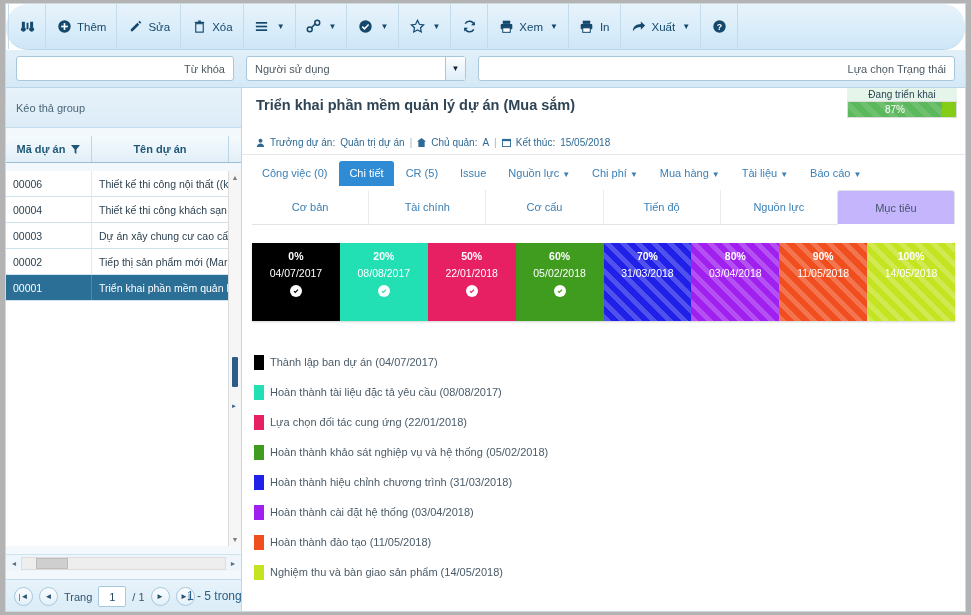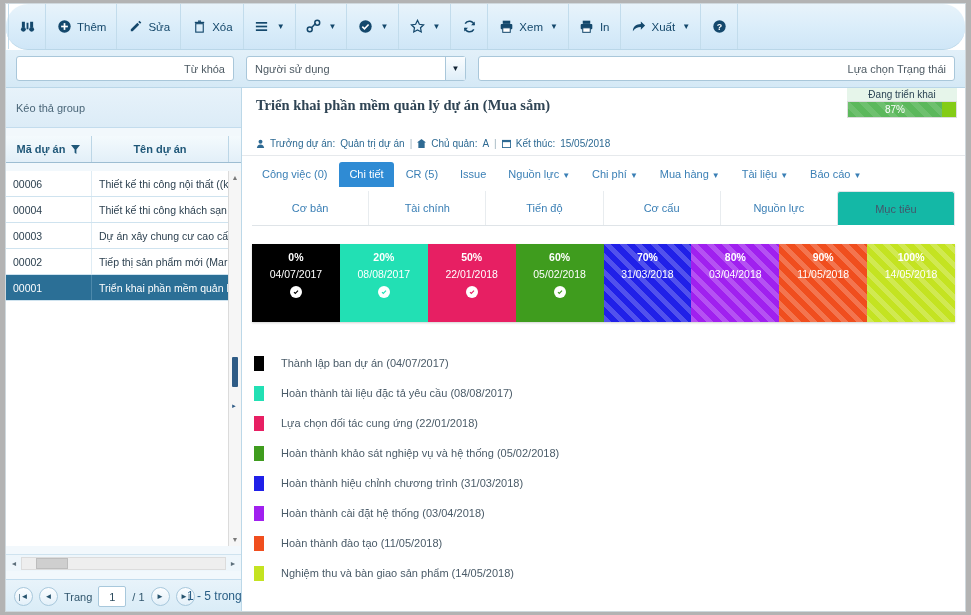--- a/index.html
+++ b/index.html
@@ -184,21 +184,21 @@
     font-size: 12px; color: #2a5f86; white-space: nowrap; margin-left: 36px;
   }
 
   
   .right { flex: 1; background: #fff; position: relative; overflow: hidden; }
   .proj-head {
     padding: 9px 14px 6px 14px;
     border-bottom: 1px solid #e6e9ec;
     position: relative;
   }
-  .proj-title { font-size: 14.5px; font-weight: bold; color: #2f4454; font-family: Liberation Serif, serif; }
+  .proj-title { font-size: 14.5px; font-weight: bold; color: #2f4454; }
   .proj-meta {
     margin-top: 24px;
     font-size: 10px; color: #2e6a93;
     display: flex; align-items: center; gap: 5px;
   }
   .proj-meta .sep { color: #9fb3bf; }
   .mini-ico { width: 9px; height: 9px; display: inline-block; vertical-align: -1px; }
 
   .status-box { position: absolute; right: 8px; top: -1px; width: 110px; }
   .status-lbl {
@@ -237,21 +237,21 @@
   }
   .tab2 {
     flex: 1; text-align: center;
     padding: 11px 0 10px 0;
     color: #3a7fb5;
     border-left: 1px solid #e8ecef;
     cursor: pointer;
   }
   .tab2:first-child { border-left: none; }
   .tab2.active {
-    background: #14b8a6;
+    background: #c4b5fd;
     border: 1px solid #dfe4e8;
     border-bottom: 1px solid #fff;
     margin-bottom: -1px;
     border-radius: 3px 3px 0 0;
     color: #44566b;
   }
 
   
   .ms-strip {
     display: flex;
@@ -282,21 +282,21 @@
     pointer-events: none;
   }
 
   
   .legend {
     margin: 26px 10px 0 12px;
     position: relative;
   }
   .lg-item {
     display: flex; align-items: center;
-    gap: 17px;
+    gap: 6px;
     height: 30px;
     font-size: 11px; color: #4a5b68;
   }
   .lg-sw { width: 10px; height: 15px; flex: 0 0 auto; }
 </style>
 </head>
 <body>
 
 <div id="app">
 
@@ -553,22 +553,22 @@
           <div class="tab1"><span>Issue</span></div>
           <div class="tab1"><span>Nguồn lực</span><span class="caret2">▼</span></div>
           <div class="tab1"><span>Chi phí</span><span class="caret2">▼</span></div>
           <div class="tab1"><span>Mua hàng</span><span class="caret2">▼</span></div>
           <div class="tab1"><span>Tài liệu</span><span class="caret2">▼</span></div>
           <div class="tab1"><span>Báo cáo</span><span class="caret2">▼</span></div>
         </div>
       <div class="tabs2" id="tabs2">
           <div class="tab2"><span>Cơ bản</span></div>
           <div class="tab2"><span>Tài chính</span></div>
+          <div class="tab2"><span>Cơ cấu</span></div>
           <div class="tab2"><span>Tiến độ</span></div>
-          <div class="tab2"><span>Cơ cấu</span></div>
           <div class="tab2"><span>Nguồn lực</span></div>
           <div class="tab2 active"><span>Mục tiêu</span></div>
         </div>
 
       <div class="ms-strip" id="ms-strip">
           <div class="ms" style="background: rgb(0, 0, 0);">
             <div class="pct">0%</div>
             <div class="dt">04/07/2017</div>
             <div class="chk">
               <svg viewBox="0 0 16 16">

